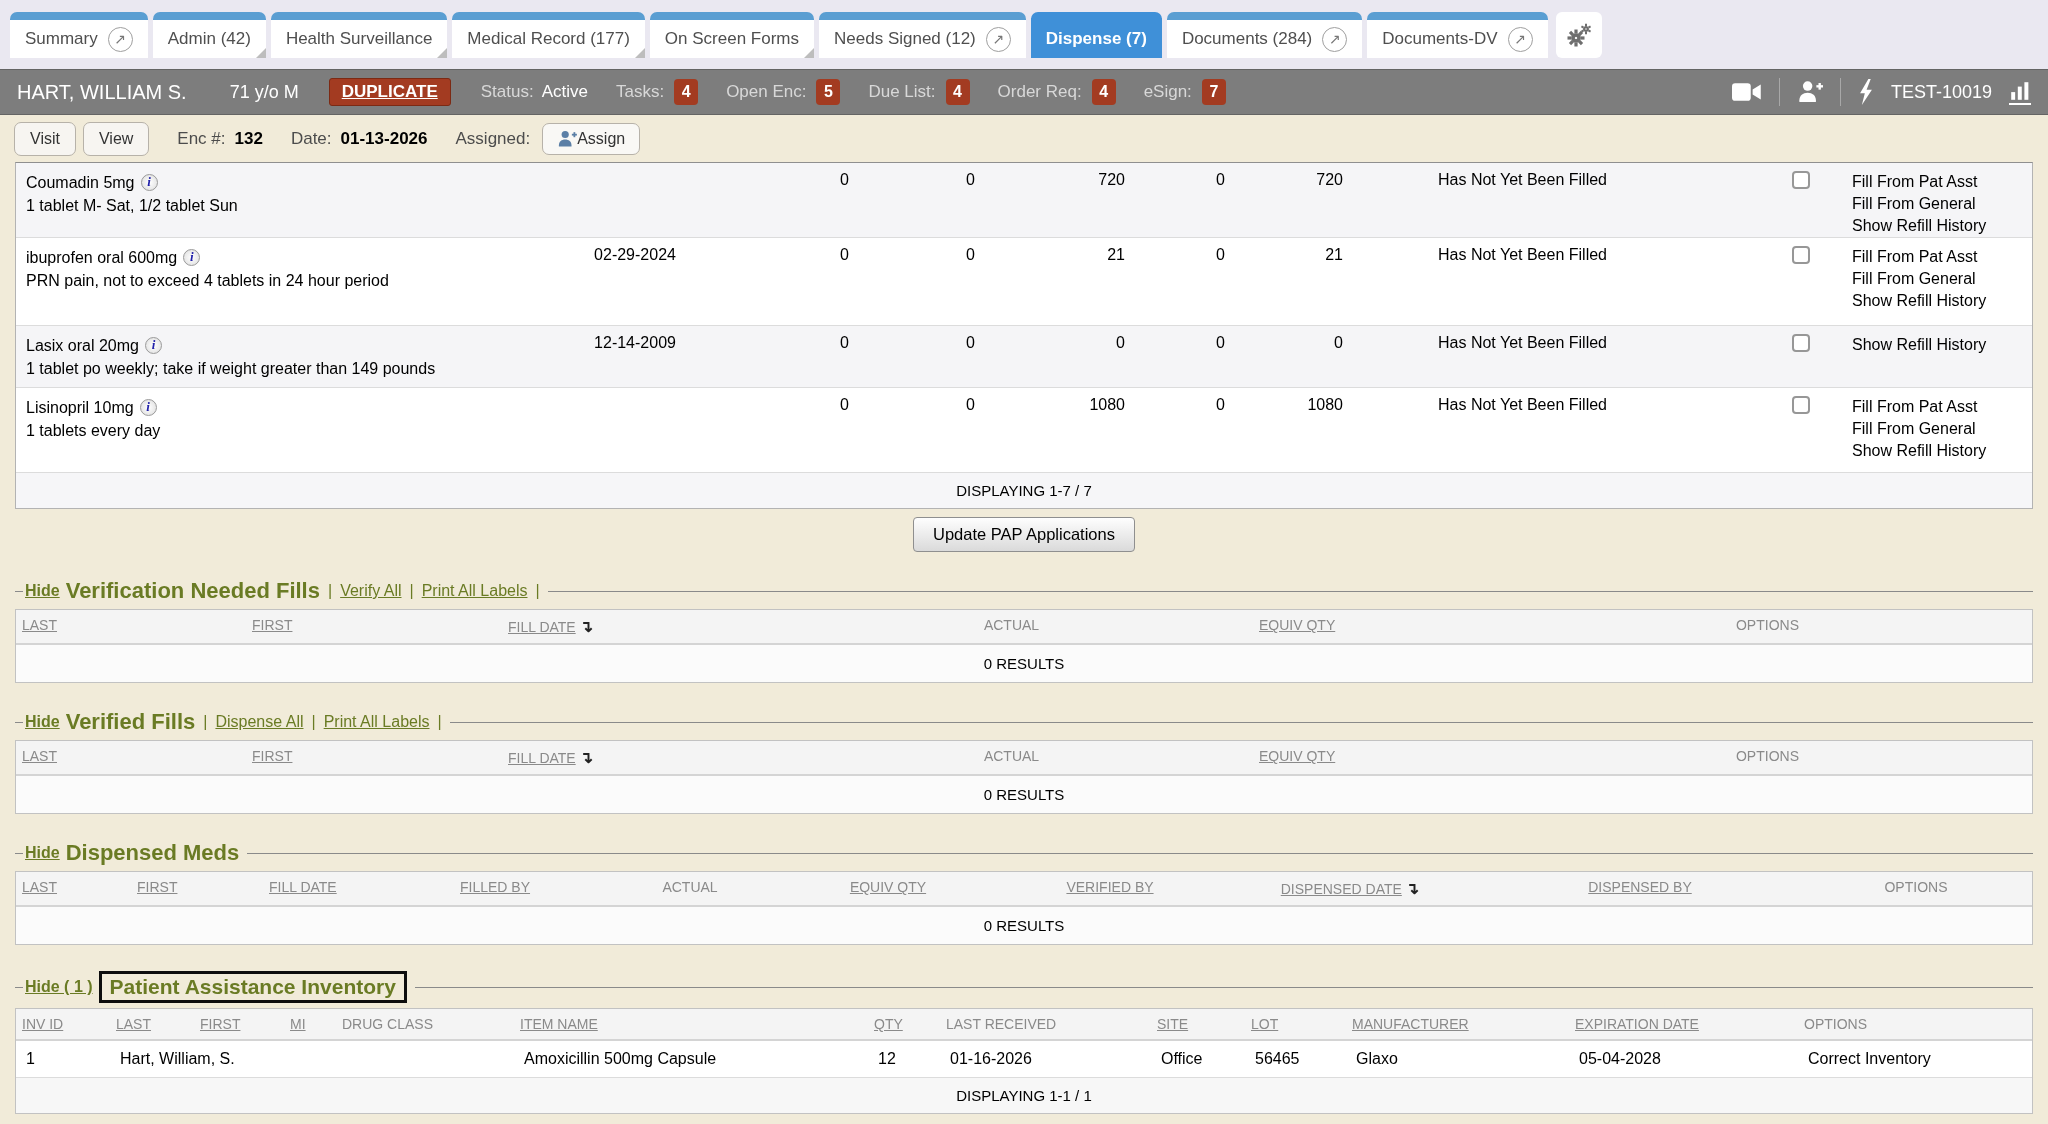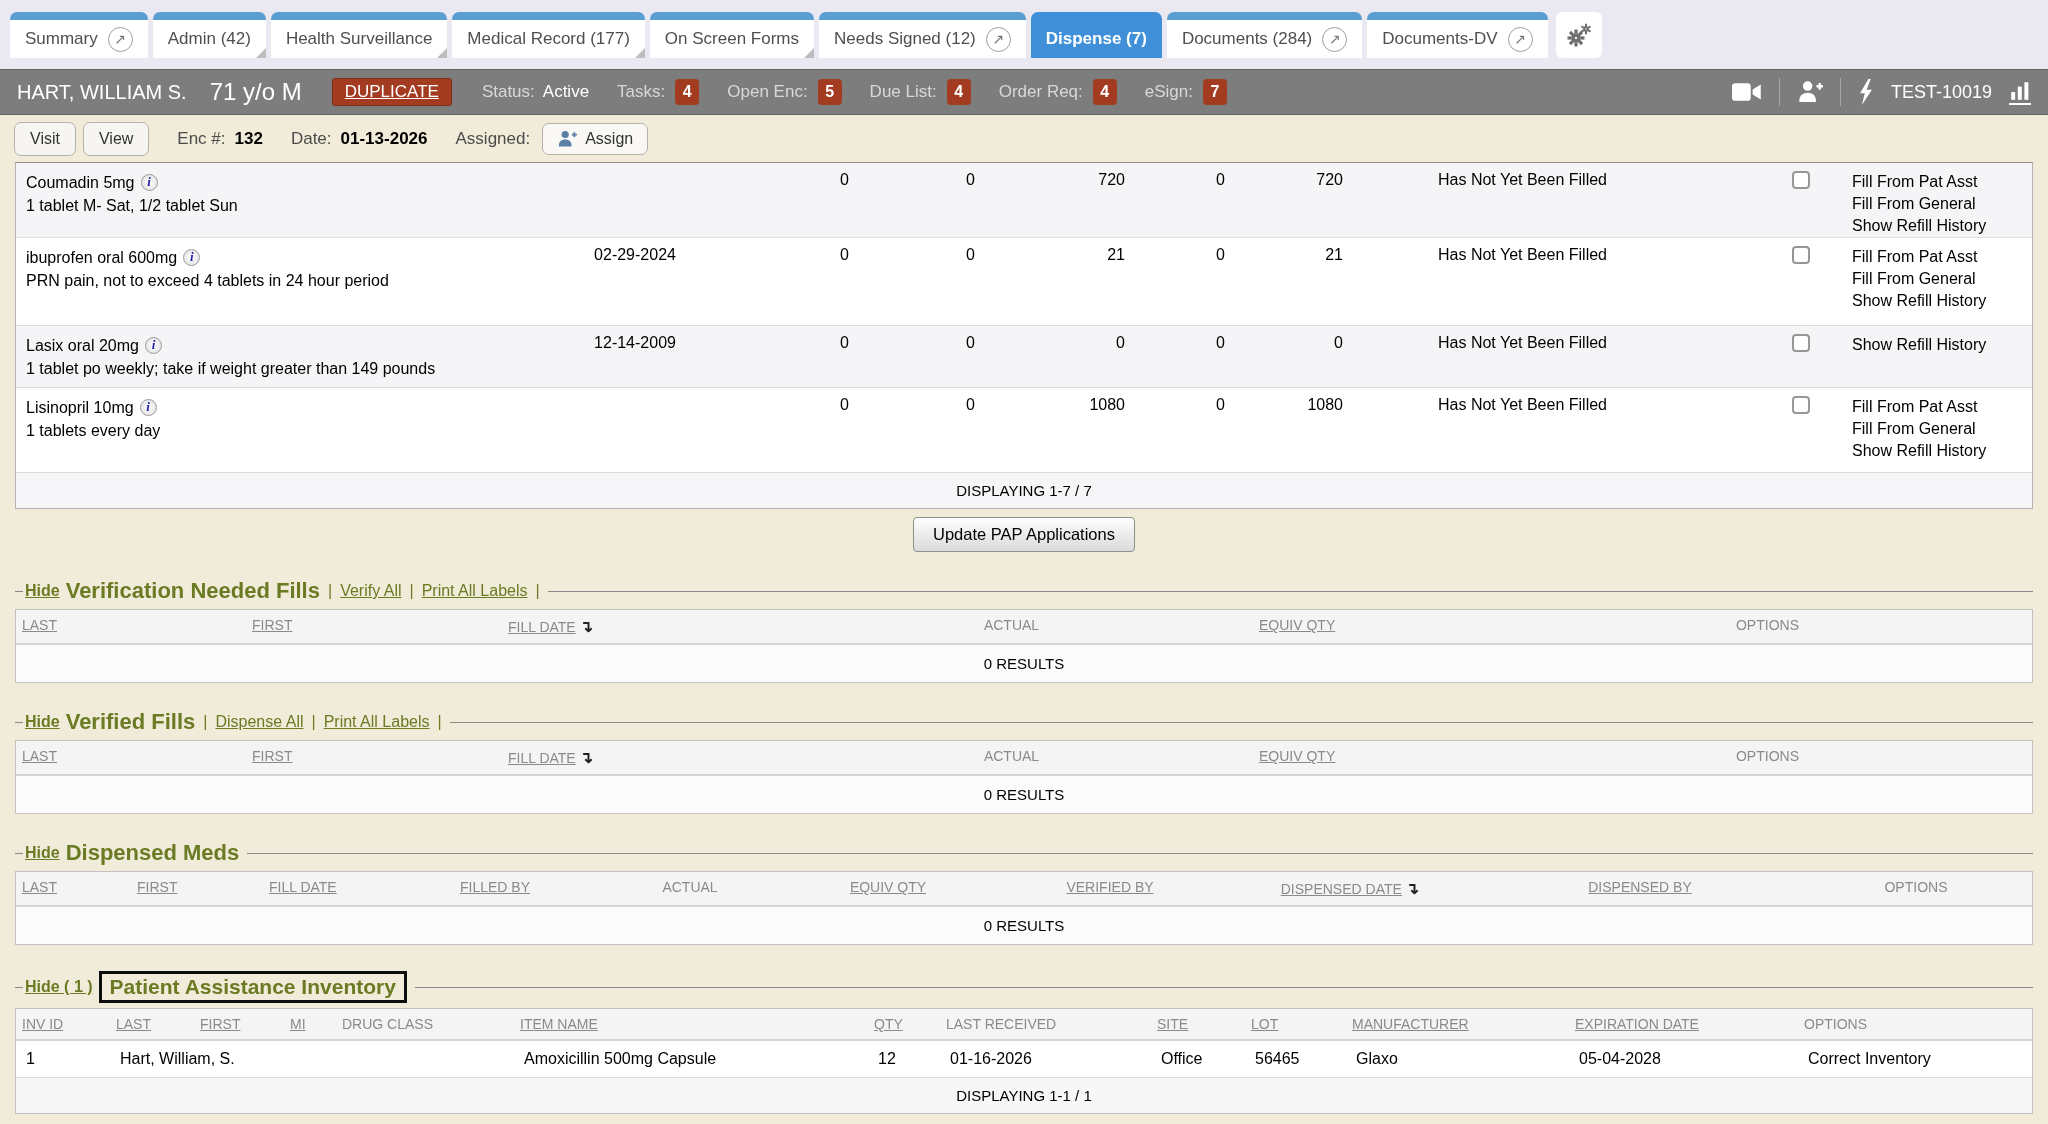--- a/index.html
+++ b/index.html
@@ -8,38 +8,38 @@
 
 .tabbar{background:#eae8f1;height:69px;padding:1px 0 0 10px;display:flex;align-items:center}
 .tab{display:inline-flex;align-items:center;background:#fff;border-radius:7px 7px 0 0;border-top:8px solid #5a9ed2;height:46px;padding:0 15px;margin-right:5px;font-size:17px;color:#4f4f4f;position:relative;white-space:nowrap}
 .tab.active{background:#3f90d8;border-top-color:#3f90d8;color:#fff;font-weight:bold}
 .tab .ext{width:25px;height:25px;border:1.5px solid #9f9f9f;border-radius:50%;display:inline-flex;align-items:center;justify-content:center;font-size:14px;color:#777;margin-left:10px;background:#fff}
 .tab .fold{position:absolute;right:0;bottom:0;width:0;height:0;border-left:10px solid transparent;border-bottom:10px solid #bdbdbd}
 .gearbtn{width:46px;height:46px;background:#fff;border-radius:6px;display:flex;align-items:center;justify-content:center;margin-left:3px}
 
 .pbar{height:46px;background:#7d7d7d;border-top:1px solid #646464;border-bottom:1px solid #646464;display:flex;align-items:center;padding:8px 17px;color:#fff}
 .pname{font-size:20px}
-.page{font-size:24px;margin-left:23px}
-.dup{background:#a33b21;border:1px solid #7c2a14;border-radius:3px;padding:3px 12px;font-size:17px;font-weight:normal;text-decoration:underline;margin-left:30px}
+.page{font-size:18px;margin-left:43px}
+.dup{background:#a33b21;border:1px solid #7c2a14;border-radius:3px;padding:3px 12px;font-size:17px;font-weight:bold;text-decoration:underline;margin-left:30px}
 .pbar .lbl{color:#d8d8d8;font-size:17px}
 .pbar .val{color:#fff;font-size:17px;margin-left:8px}
 .badge{background:#a33b21;border-radius:4px;min-width:24px;height:26px;padding:0 6px;display:inline-flex;align-items:center;justify-content:center;font-size:16px;font-weight:bold;margin-left:10px;color:#fff}
 .stat{display:inline-flex;align-items:center;margin-left:28px}
 .status{display:inline-flex;align-items:center;margin-left:30px}
 .pright{margin-left:auto;display:flex;align-items:center;gap:17px}
 .vsep{width:1px;height:28px;background:#a8a8a8}
 .pid{font-size:18px}
 .chartic{border-bottom:2px solid #fff;padding-bottom:1px;display:inline-flex}
 
 .encrow{height:47px;display:flex;align-items:center;padding:0 14px}
 .btn{border:1px solid #b7b2a9;border-radius:7px;background:#f7f5f1;padding:7px 15px;font-size:16px;color:#333}
 .btn+.btn{margin-left:7px}
 .encrow .lbl{color:#4c4c4c;font-size:17px;margin-left:28px}
 .encrow .val{font-weight:bold;font-size:17px;margin-left:9px}
-.assignbtn{display:inline-flex;align-items:center;gap:8px;margin-left:12px;background:#f9f8f5;border:1px solid #b7b2a9;border-radius:7px;padding:6px 14px;font-size:16px;color:#333}
+.assignbtn{display:inline-flex;align-items:center;gap:0;margin-left:12px;background:#f9f8f5;border:1px solid #b7b2a9;border-radius:7px;padding:6px 14px;font-size:16px;color:#333}
 
 .content{margin:0 15px;width:2018px}
 .medtable{background:#fff;border:1px solid #b3b3b3;border-top-color:#8f8f8f}
 .medrow{display:grid;grid-template-columns:555px 128px 160px 126px 150px 100px 118px 420px 55px 1fr;border-bottom:1px solid #dcdcdc;padding-top:8px;align-items:start}
 .medrow.odd{background:#f5f5f7}
 .medname{padding-left:10px;font-size:16px;line-height:23px}
 .medsig{padding-left:10px;font-size:16px;line-height:23px}
 .mednum{text-align:right;padding-right:10px;font-size:16px}
 .meddate{text-align:center;font-size:16px}
 .medstatus{font-size:16px;padding-left:85px}

